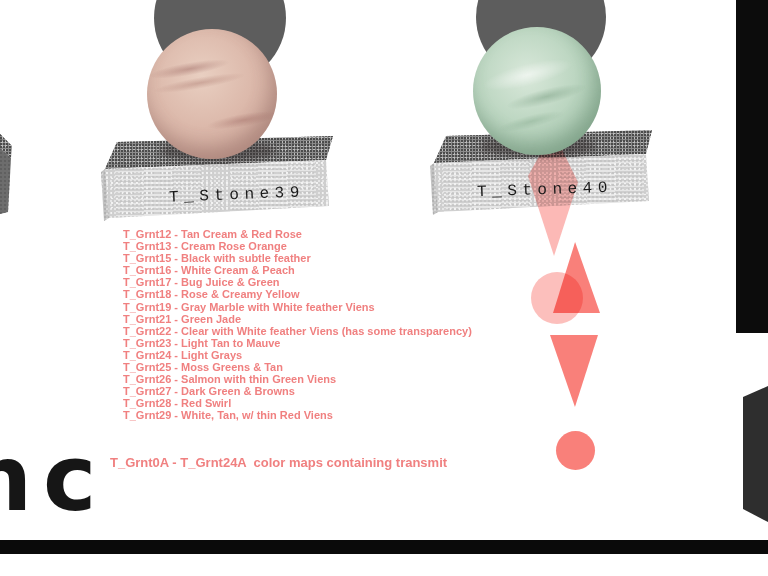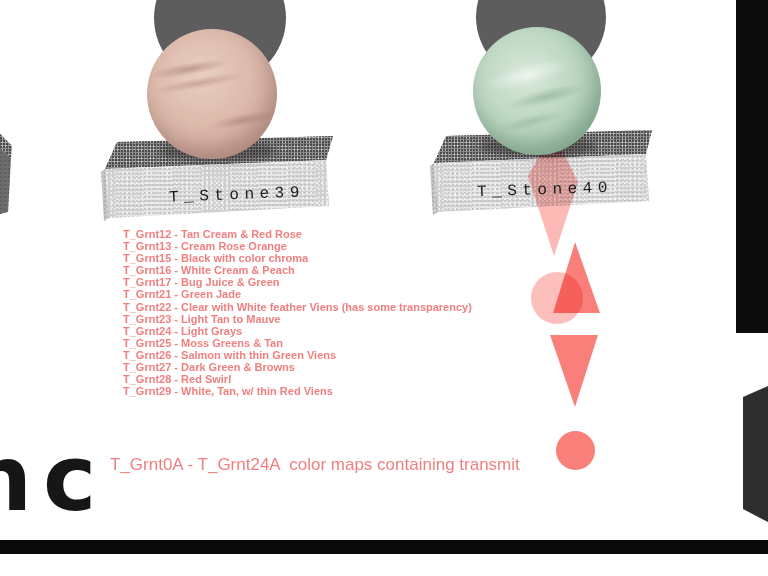--- a/index.html
+++ b/index.html
@@ -92,21 +92,21 @@
   .pink-circle{left:531px;top:272px;width:52px;height:52px;border-radius:50%;
     background:rgba(249,128,122,0.5);mix-blend-mode:multiply;}
   .down-tri{left:550px;top:335px;width:48px;height:72px;background:#f9807a;
     clip-path:polygon(0 0, 100% 0, 52% 100%);}
   .dot{left:556px;top:431px;width:39px;height:39px;border-radius:50%;background:#f9807a;}
 
   
   .tex-list{left:123px;top:228px;color:#f08080;font-size:11px;font-weight:bold;line-height:12.1px;}
   .tex-row{white-space:nowrap;}
   .tex-row span{white-space:pre;}
-  .footnote{left:110px;top:455px;color:#f08080;font-size:17px;font-weight:normal;white-space:pre;}
+  .footnote{left:110px;top:455px;color:#f08080;font-size:13px;font-weight:bold;white-space:pre;}
 
   
   .logo{left:-32px;top:434px;font-family:"DejaVu Sans",sans-serif;font-size:90px;font-weight:bold;
     letter-spacing:11px;color:#161616;line-height:1;}
 
   
   .stripe{left:736px;top:0;width:32px;height:333px;background:#0c0c0c;}
   .ribbon{left:743px;top:386px;width:25px;height:137px;background:#2e2e2e;
     clip-path:polygon(0 11px,25px 0,25px 136px,0 123px);}
   .bottom-bar{left:0;top:540px;width:768px;height:14px;background:#0a0a0a;}
@@ -147,23 +147,25 @@
   <div class="sphere s2"></div>
 
   <div class="shape up-tri"></div>
   <div class="shape pink-circle"></div>
   <div class="shape down-tri"></div>
   <div class="shape dot"></div>
 
   <div class="abs tex-list" id="texList">
       <div class="tex-row"><span>T_Grnt12</span><span> - </span><span>Tan Cream &amp; Red Rose</span></div>
       <div class="tex-row"><span>T_Grnt13</span><span> - </span><span>Cream Rose Orange</span></div>
-      <div class="tex-row"><span>T_Grnt15</span><span> - </span><span>Black with color chroma</span></div>
+      <div class="tex-row"><span>T_Grnt15</span><span> - </span><span>Black with subtle feather</span></div>
       <div class="tex-row"><span>T_Grnt16</span><span> - </span><span>White Cream &amp; Peach</span></div>
       <div class="tex-row"><span>T_Grnt17</span><span> - </span><span>Bug Juice &amp; Green</span></div>
+      <div class="tex-row"><span>T_Grnt18</span><span> - </span><span>Rose &amp; Creamy Yellow</span></div>
+      <div class="tex-row"><span>T_Grnt19</span><span> - </span><span>Gray Marble with White feather Viens</span></div>
       <div class="tex-row"><span>T_Grnt21</span><span> - </span><span>Green Jade</span></div>
       <div class="tex-row"><span>T_Grnt22</span><span> - </span><span>Clear with White feather Viens (has some transparency)</span></div>
       <div class="tex-row"><span>T_Grnt23</span><span> - </span><span>Light Tan to Mauve</span></div>
       <div class="tex-row"><span>T_Grnt24</span><span> - </span><span>Light Grays</span></div>
       <div class="tex-row"><span>T_Grnt25</span><span> - </span><span>Moss Greens &amp; Tan</span></div>
       <div class="tex-row"><span>T_Grnt26</span><span> - </span><span>Salmon with thin Green Viens</span></div>
       <div class="tex-row"><span>T_Grnt27</span><span> - </span><span>Dark Green &amp; Browns</span></div>
       <div class="tex-row"><span>T_Grnt28</span><span> - </span><span>Red Swirl</span></div>
       <div class="tex-row"><span>T_Grnt29</span><span> - </span><span>White, Tan, w/ thin Red Viens</span></div>
     </div>

